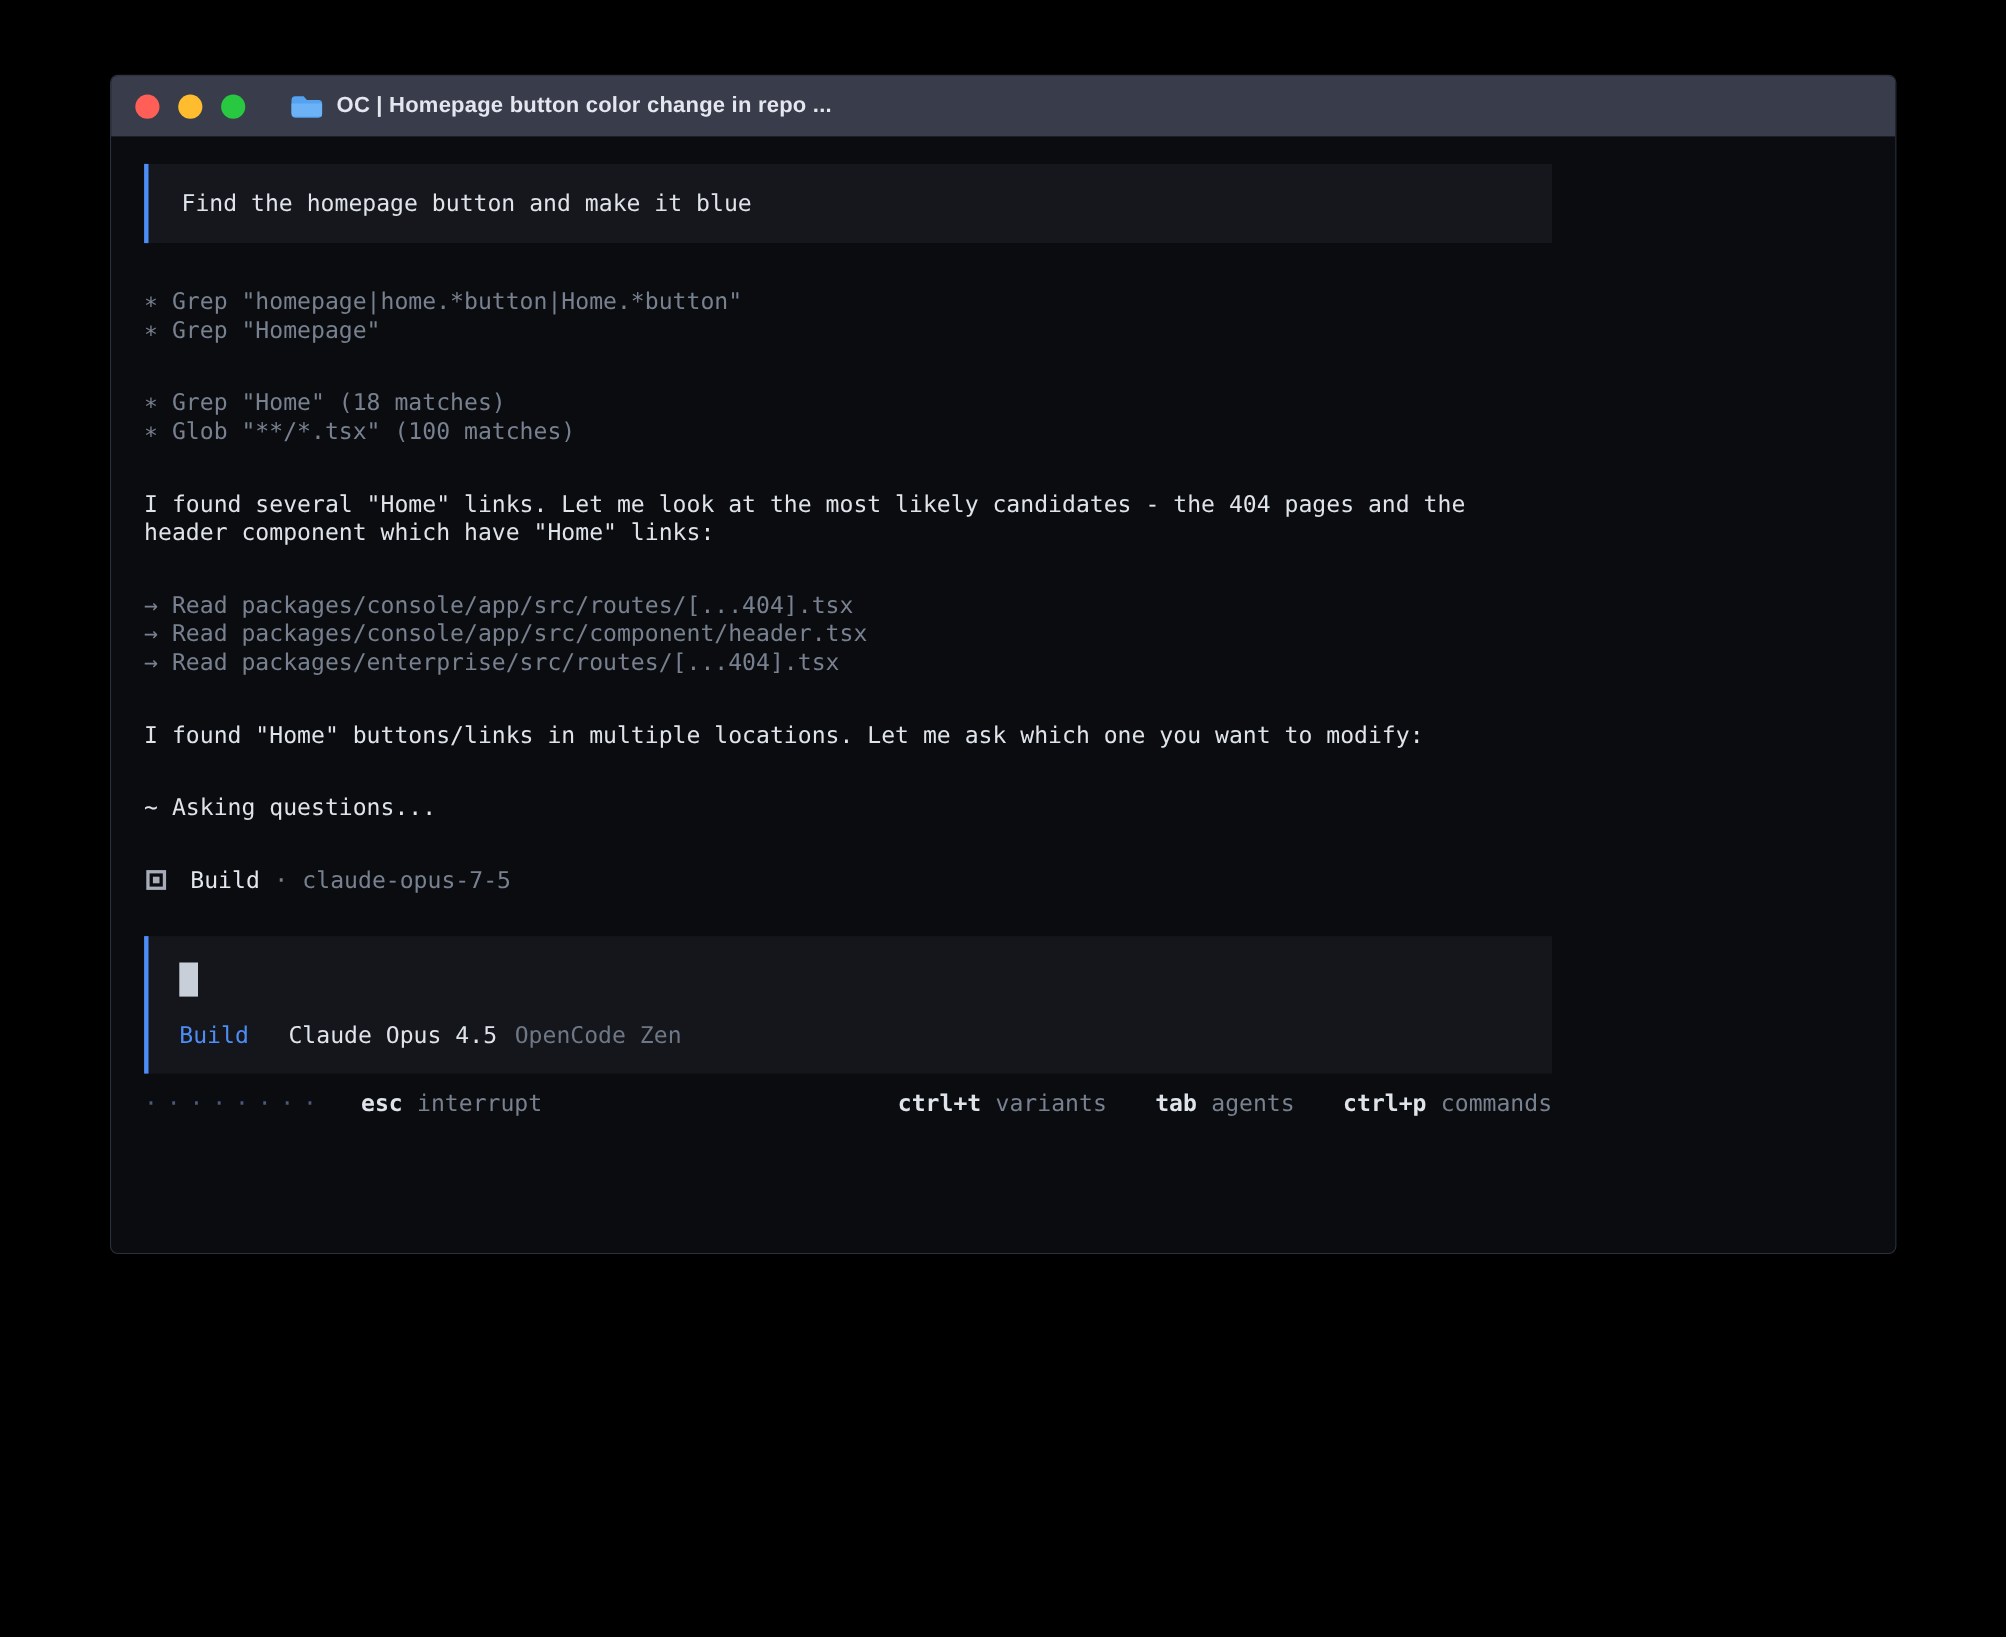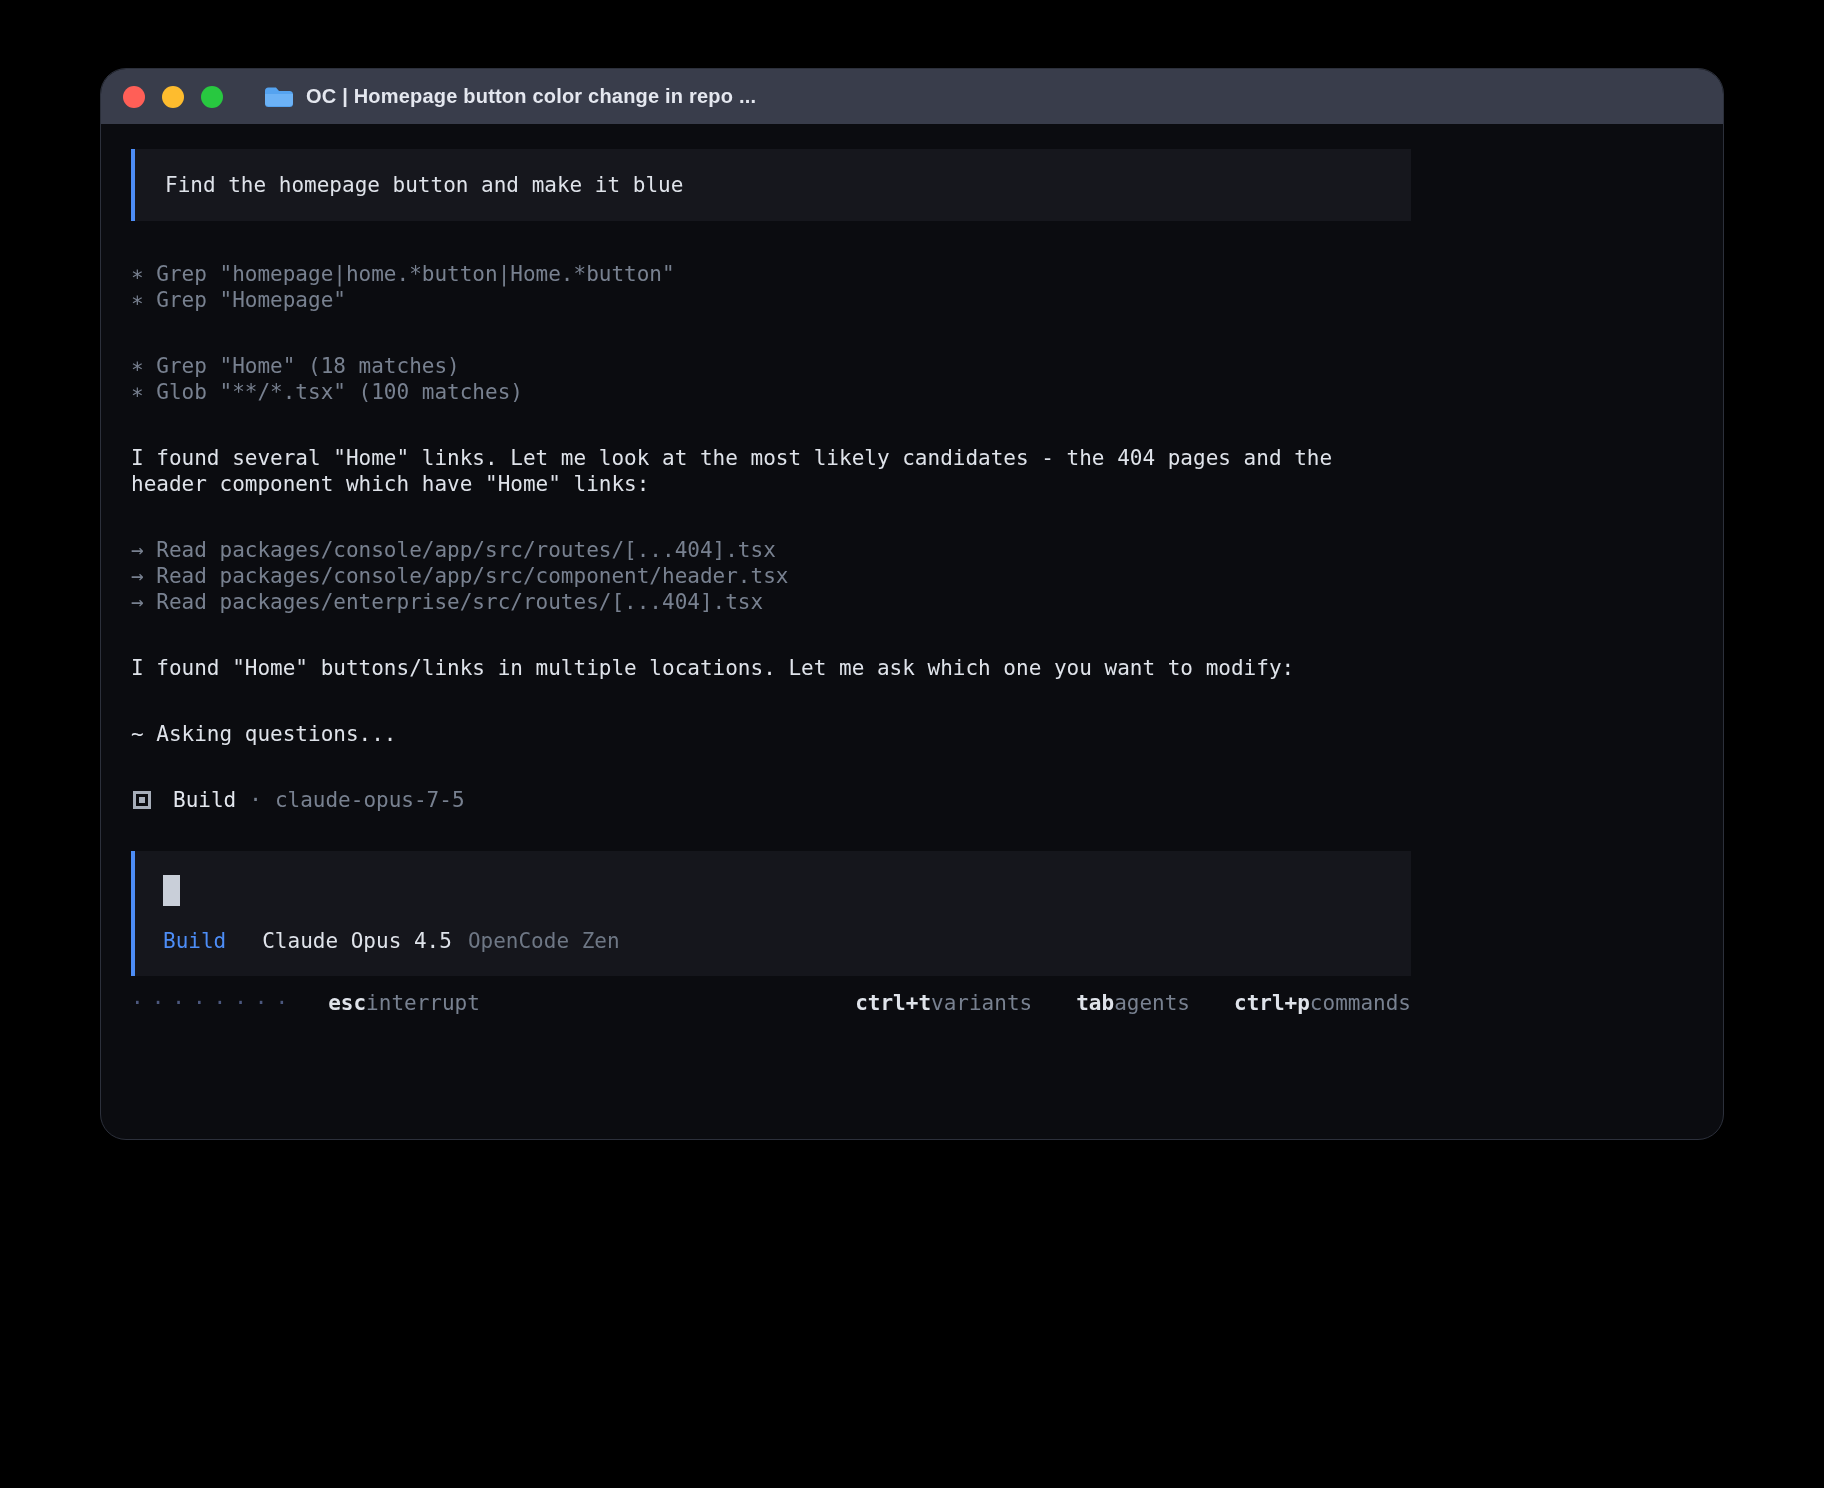--- a/index.html
+++ b/index.html
@@ -4,21 +4,21 @@
 <style>
   html,body{margin:0;padding:0;}
   body{
     width:1824px;height:1488px;
     background:#000000;
     font-family:"DejaVu Sans Mono","Liberation Mono",monospace;
     position:relative;overflow:hidden;
   }
   .window{
     position:absolute;left:100px;top:68px;width:1624px;height:1072px;
-    background:#0b0c10;border-radius:26px;overflow:hidden;
+    background:#0b0c10;border-radius:7px;overflow:hidden;
     border:1px solid #2c303b;
     box-shadow:0 30px 90px rgba(0,0,0,0.85);
     box-sizing:border-box;
   }
   .titlebar{
     height:55px;background:#393d4b;
     display:flex;align-items:center;padding:0 22px;
   }
   .lights{display:flex;gap:17px;}
   .light{width:22px;height:22px;border-radius:50%;display:inline-block;}
@@ -61,21 +61,21 @@
   .cursor{width:17px;height:31px;background:#c9cfd9;}
   .model-line{margin-top:22px;display:flex;align-items:baseline;white-space:nowrap;}
   .m-agent{color:#4d8df6;margin-right:36px;}
   .m-model{color:#dfe3ea;margin-right:16px;}
   .m-provider{color:#6e7785;}
   .statusbar{
     margin-top:14px;display:flex;justify-content:space-between;align-items:center;
   }
   .sb-left{display:flex;align-items:center;gap:32px;}
   .dots{color:#4c587e;letter-spacing:8px;font-size:21px;}
-  .hint{display:inline-flex;white-space:nowrap;}
+  .hint{display:inline-flex;gap:13px;white-space:nowrap;}
   .key{color:#dfe3ea;font-weight:bold;}
   .lbl{color:#788190;}
   .sb-right{display:flex;gap:44px;}
 </style>
 </head>
 <body>
 
 <div class="window">
 
   <div class="titlebar">

